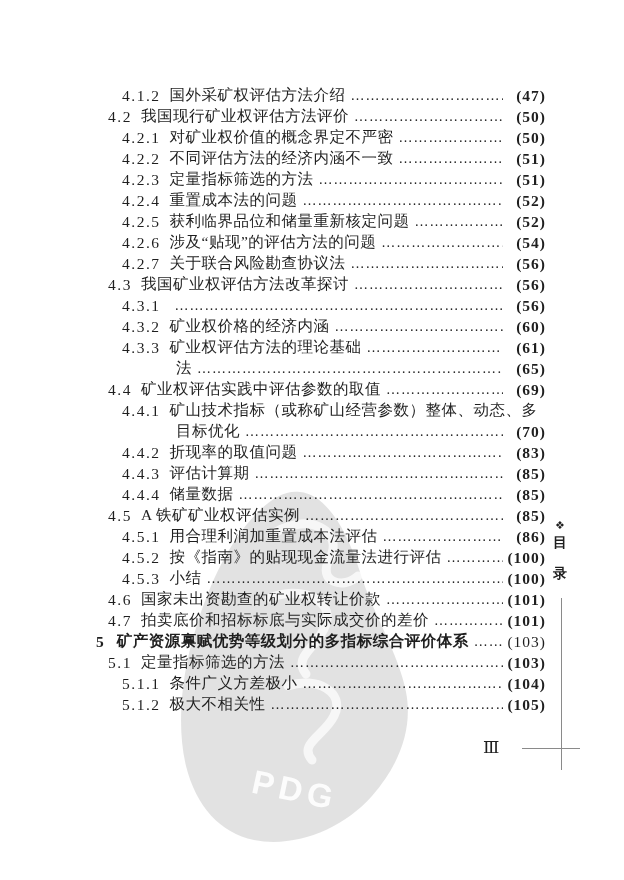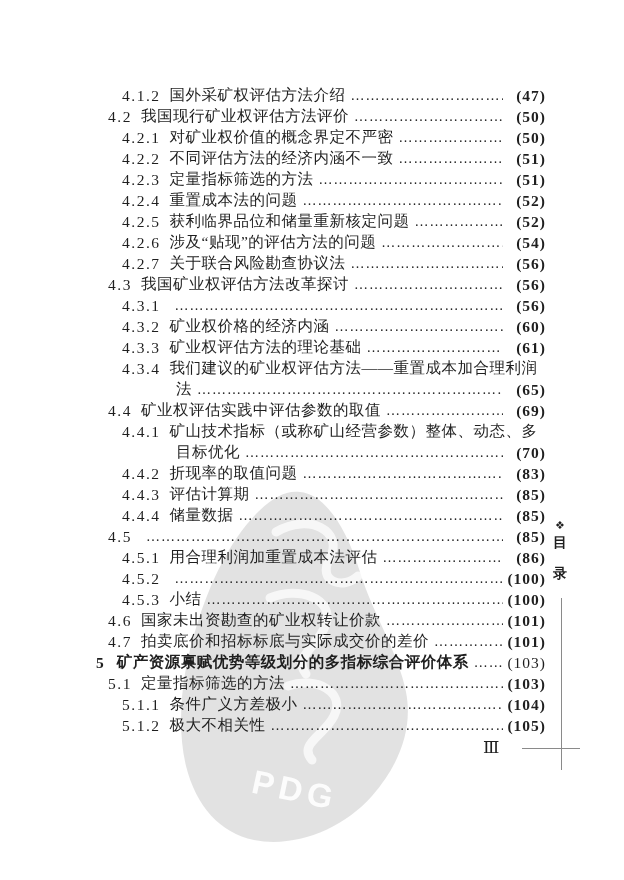--- a/index.html
+++ b/index.html
@@ -147,24 +147,20 @@
         <span class="title">矿业权价格的经济内涵</span>
         <span class="leader">…………………………………………………………………………………………………………………………………………………………………………………………</span>
         <span class="pg">(60)</span>
       </div>
       <div class="row lvl3">
         <span class="num">4.3.3</span>
         <span class="title">矿业权评估方法的理论基础</span>
         <span class="leader">…………………………………………………………………………………………………………………………………………………………………………………………</span>
         <span class="pg">(61)</span>
       </div>
-      <div class="row lvl3">
-        <span class="num">4.3.4</span>
-        <span class="title">我们建议的矿业权评估方法——重置成本加合理利润</span>
-      </div>
       <div class="row cont lvl3">
         <span class="title">法</span>
         <span class="leader">…………………………………………………………………………………………………………………………………………………………………………………………</span>
         <span class="pg">(65)</span>
       </div>
       <div class="row lvl2">
         <span class="num">4.4</span>
         <span class="title">矿业权评估实践中评估参数的取值</span>
         <span class="leader">…………………………………………………………………………………………………………………………………………………………………………………………</span>
         <span class="pg">(69)</span>
@@ -191,31 +187,33 @@
         <span class="pg">(85)</span>
       </div>
       <div class="row lvl3">
         <span class="num">4.4.4</span>
         <span class="title">储量数据</span>
         <span class="leader">…………………………………………………………………………………………………………………………………………………………………………………………</span>
         <span class="pg">(85)</span>
       </div>
       <div class="row lvl2">
         <span class="num">4.5</span>
+        <span class="title">A 铁矿矿业权评估实例</span>
         <span class="leader">…………………………………………………………………………………………………………………………………………………………………………………………</span>
         <span class="pg">(85)</span>
       </div>
       <div class="row lvl3">
         <span class="num">4.5.1</span>
         <span class="title">用合理利润加重置成本法评估</span>
         <span class="leader">…………………………………………………………………………………………………………………………………………………………………………………………</span>
         <span class="pg">(86)</span>
       </div>
       <div class="row lvl3">
         <span class="num">4.5.2</span>
+        <span class="title">按《指南》的贴现现金流量法进行评估</span>
         <span class="leader">…………………………………………………………………………………………………………………………………………………………………………………………</span>
         <span class="pg">(100)</span>
       </div>
       <div class="row lvl3">
         <span class="num">4.5.3</span>
         <span class="title">小结</span>
         <span class="leader">…………………………………………………………………………………………………………………………………………………………………………………………</span>
         <span class="pg">(100)</span>
       </div>
       <div class="row lvl2">

